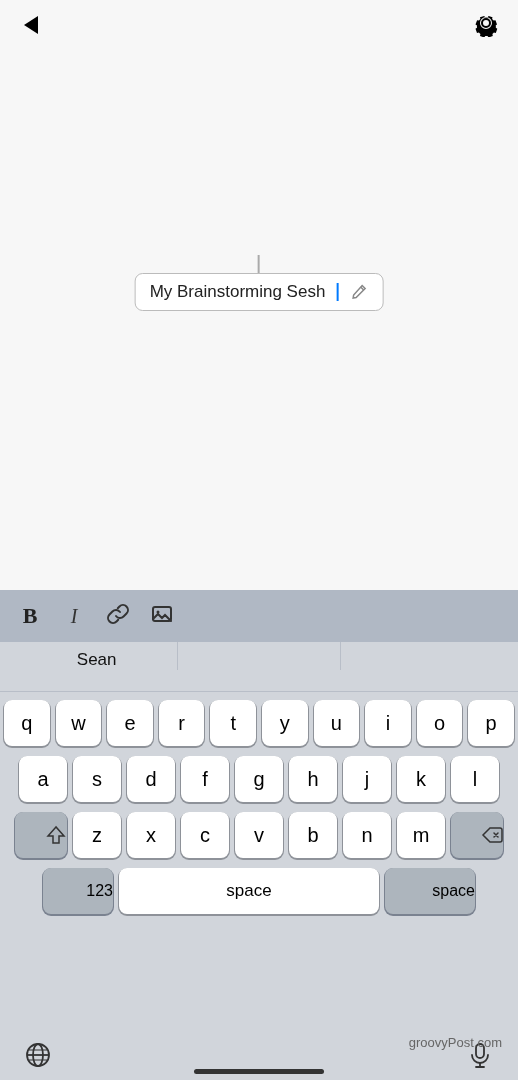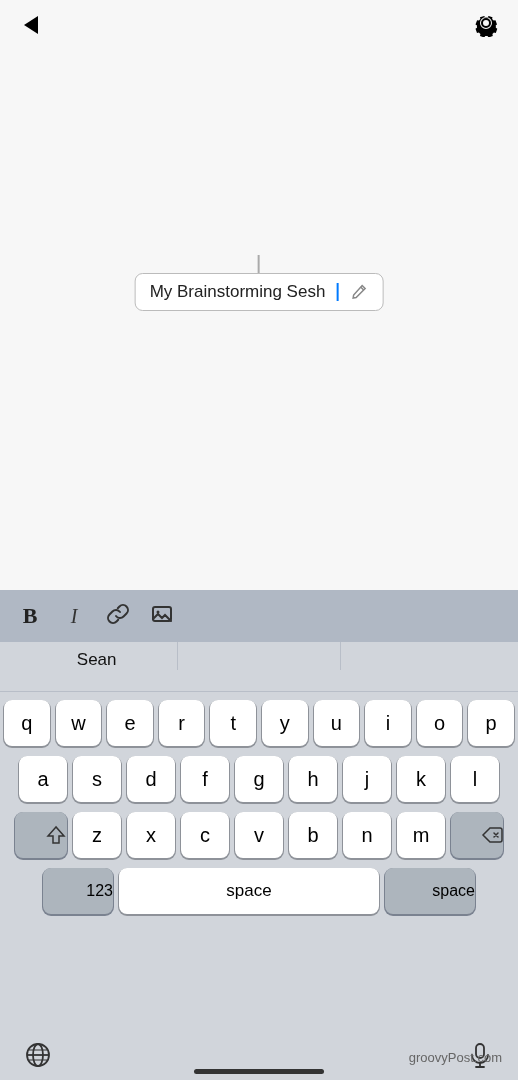--- a/index.html
+++ b/index.html
@@ -312,21 +312,21 @@
       display: flex;
       align-items: center;
       justify-content: center;
       cursor: pointer;
     }
 
     .watermark {
       font-size: 13px;
       color: #666;
       position: absolute;
-      bottom: 15px;
+      bottom: 30px;
       right: 16px;
     }
 
     .mic-btn {
       width: 36px;
       height: 36px;
       display: flex;
       align-items: center;
       justify-content: center;
       cursor: pointer;

